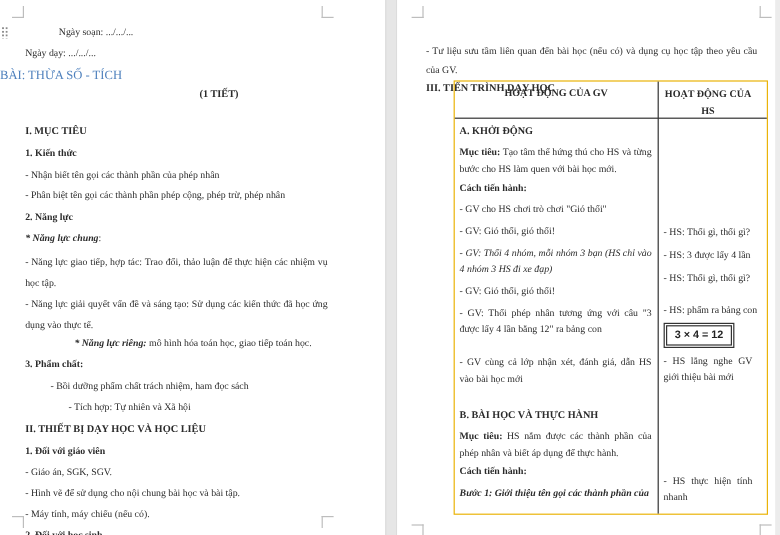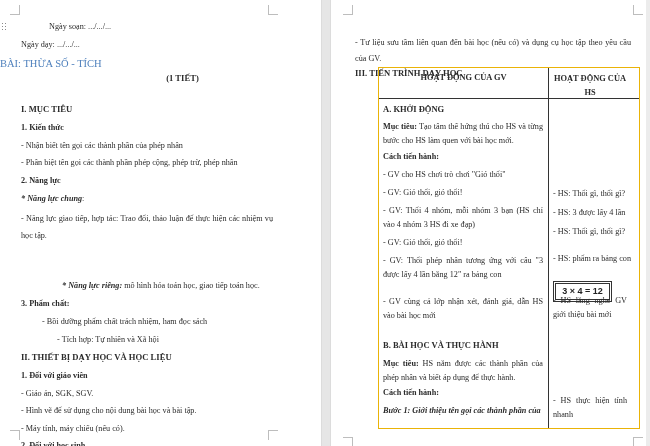--- a/index.html
+++ b/index.html
@@ -30,21 +30,21 @@
     .subtitle { font-weight: bold; font-size: 8.6px; text-align: center; }
     .heading { font-weight: bold; font-size: 8.6px; }
     .justify { text-align: justify; }
 
     
     .tbl { position: absolute; left: 47px; top: 67px; width: 262px; height: 362px; border: 1px solid #eab308; }
     .tbl .vline { position: absolute; left: 169px; top: 0; width: 1px; height: 100%; background: #333; }
     .tbl .hline { position: absolute; left: 0; top: 30px; width: 100%; height: 1px; background: #333; }
     .tbl .cell-text { position: absolute; font-size: 8.2px; line-height: 11px; color: #2b2b2b; }
     .tbl .hdr { font-weight: bold; font-size: 8.4px; text-align: center; }
-    .eq-box { position: absolute; left: 176px; top: 203px; width: 55px; height: 17px; border: 1px solid #333; outline: 1px solid #333; outline-offset: 1px; font-weight: bold; font-size: 9px; text-align: center; line-height: 15px; font-family: "Liberation Sans", sans-serif; margin-top: 12px; }
+    .eq-box { position: absolute; left: 176px; top: 203px; width: 55px; height: 17px; border: 1px solid #333; outline: 1px solid #333; outline-offset: 1px; font-weight: bold; font-size: 9px; text-align: center; line-height: 15px; font-family: "Liberation Sans", sans-serif; }
   </style>
 </head>
 <body>
 
 <div class="page page-left">
   <div class="corner tl" style="left:10px; top:5px;"></div>
   <div class="corner tr" style="left:268px; top:5px;"></div>
   <div class="corner bl" style="left:10px; top:430px;"></div>
   <div class="corner br" style="left:268px; top:430px;"></div>
   <div class="drag-handle"></div>
@@ -57,31 +57,32 @@
 
   <div class="text heading" style="left:21px; top:104px;">I. MỤC TIÊU</div>
   <div class="text bold" style="left:21px; top:122px;">1. Kiến thức</div>
   <div class="text" style="left:21px; top:140px;">- Nhận biết tên gọi các thành phần của phép nhân</div>
   <div class="text" style="left:21px; top:157px;">- Phân biệt tên gọi các thành phần phép cộng, phép trừ, phép nhân</div>
   <div class="text bold" style="left:21px; top:175px;">2. Năng lực</div>
   <div class="text" style="left:21px; top:193px;">
     <span class="bold italic">* Năng lực chung</span><span>:</span>
   </div>
   <div class="text wrap justify" style="left:21px; top:210px; width:252px; line-height:17px;">- Năng lực giao tiếp, hợp tác: Trao đổi, thảo luận để thực hiện các nhiệm vụ học tập.</div>
+  <div class="text wrap justify" style="left:21px; top:245px; width:252px; line-height:17px;">- Năng lực giải quyết vấn đề và sáng tạo: Sử dụng các kiến thức đã học ứng dụng vào thực tế.</div>
   <div class="text" style="left:34px; top:280px;margin-left:28px;">
     <span class="bold italic">* Năng lực riêng:</span><span> mô hình hóa toán học, giao tiếp toán học.</span>
   </div>
   <div class="text bold" style="left:21px; top:298px;">3. Phẩm chất:</div>
   <div class="text" style="left:21px; top:316px;margin-left:21px;">- Bồi dưỡng phẩm chất trách nhiệm, ham đọc sách</div>
   <div class="text" style="left:21px; top:334px;margin-left:36px;">- Tích hợp: Tự nhiên và Xã hội</div>
 
   <div class="text heading" style="left:21px; top:352px;">II. THIẾT BỊ DẠY HỌC VÀ HỌC LIỆU</div>
   <div class="text bold" style="left:21px; top:370px;">1. Đối với giáo viên</div>
   <div class="text" style="left:21px; top:388px;">- Giáo án, SGK, SGV.</div>
-  <div class="text" style="left:21px; top:405px;">- Hình vẽ để sử dụng cho nội dung bài học và bài tập.</div>
+  <div class="text" style="left:21px; top:405px;">- Hình vẽ để sử dụng cho nội chung bài học và bài tập.</div>
   <div class="text" style="left:21px; top:423px;">- Máy tính, máy chiếu (nếu có).</div>
   <div class="text bold" style="left:21px; top:440px;">2. Đối với học sinh</div>
 </div>
 
 <div class="gutter"></div>
 
 <div class="page page-right">
   <div class="corner tl" style="left:12px; top:5px;"></div>
   <div class="corner tr" style="left:302px; top:5px;"></div>
   <div class="corner bl" style="left:12px; top:437px;"></div>
@@ -97,21 +98,21 @@
     <div class="cell-text hdr" style="left:0; width:169px; top:4px;">HOẠT ĐỘNG CỦA GV</div>
     <div class="cell-text hdr" style="left:170px; width:82px; top:4px; line-height:14px;">HOẠT ĐỘNG CỦA HS</div>
 
     <div class="cell-text bold" style="left:4px; top:36px; font-size:8.5px;">A. KHỞI ĐỘNG</div>
     <div class="cell-text justify" style="left:4px; top:52px; width:160px; line-height:14px;">
       <span class="bold">Mục tiêu:</span><span> Tạo tâm thế hứng thú cho HS và từng bước cho HS làm quen với bài học mới.</span>
     </div>
     <div class="cell-text bold" style="left:4px; top:83px;">Cách tiến hành:</div>
     <div class="cell-text" style="left:4px; top:101px;">- GV cho HS chơi trò chơi "Gió thổi"</div>
     <div class="cell-text" style="left:4px; top:119px;">- GV: Gió thổi, gió thổi!</div>
-    <div class="cell-text justify" style="left:4px; top:136px; width:160px; line-height:14px;">- GV: Thổi 4 nhóm, mỗi nhóm 3 bạn (HS chỉ vào 4 nhóm 3 HS đi xe đạp)</div>
+    <div class="cell-text justify" style="left:4px; top:136px; width:160px; line-height:14px;font-style:italic;">- GV: Thổi 4 nhóm, mỗi nhóm 3 bạn (HS chỉ vào 4 nhóm 3 HS đi xe đạp)</div>
     <div class="cell-text" style="left:4px; top:169px;">- GV: Gió thổi, gió thổi!</div>
     <div class="cell-text justify" style="left:4px; top:186px; width:160px; line-height:14px;">- GV: Thổi phép nhân tương ứng với câu "3 được lấy 4 lần bằng 12" ra bảng con</div>
     <div class="cell-text justify" style="left:4px; top:227px; width:160px; line-height:14px;">- GV cùng cả lớp nhận xét, đánh giá, dẫn HS vào bài học mới</div>
 
     <div class="cell-text bold" style="left:4px; top:272px; font-size:8.5px;">B. BÀI HỌC VÀ THỰC HÀNH</div>
     <div class="cell-text justify" style="left:4px; top:289px; width:160px; line-height:14px;">
       <span class="bold">Mục tiêu:</span><span> HS nắm được các thành phần của phép nhân và biết áp dụng để thực hành.</span>
     </div>
     <div class="cell-text bold" style="left:4px; top:319px;">Cách tiến hành:</div>
     <div class="cell-text bold italic" style="left:4px; top:337px;">Bước 1: Giới thiệu tên gọi các thành phần của</div>

